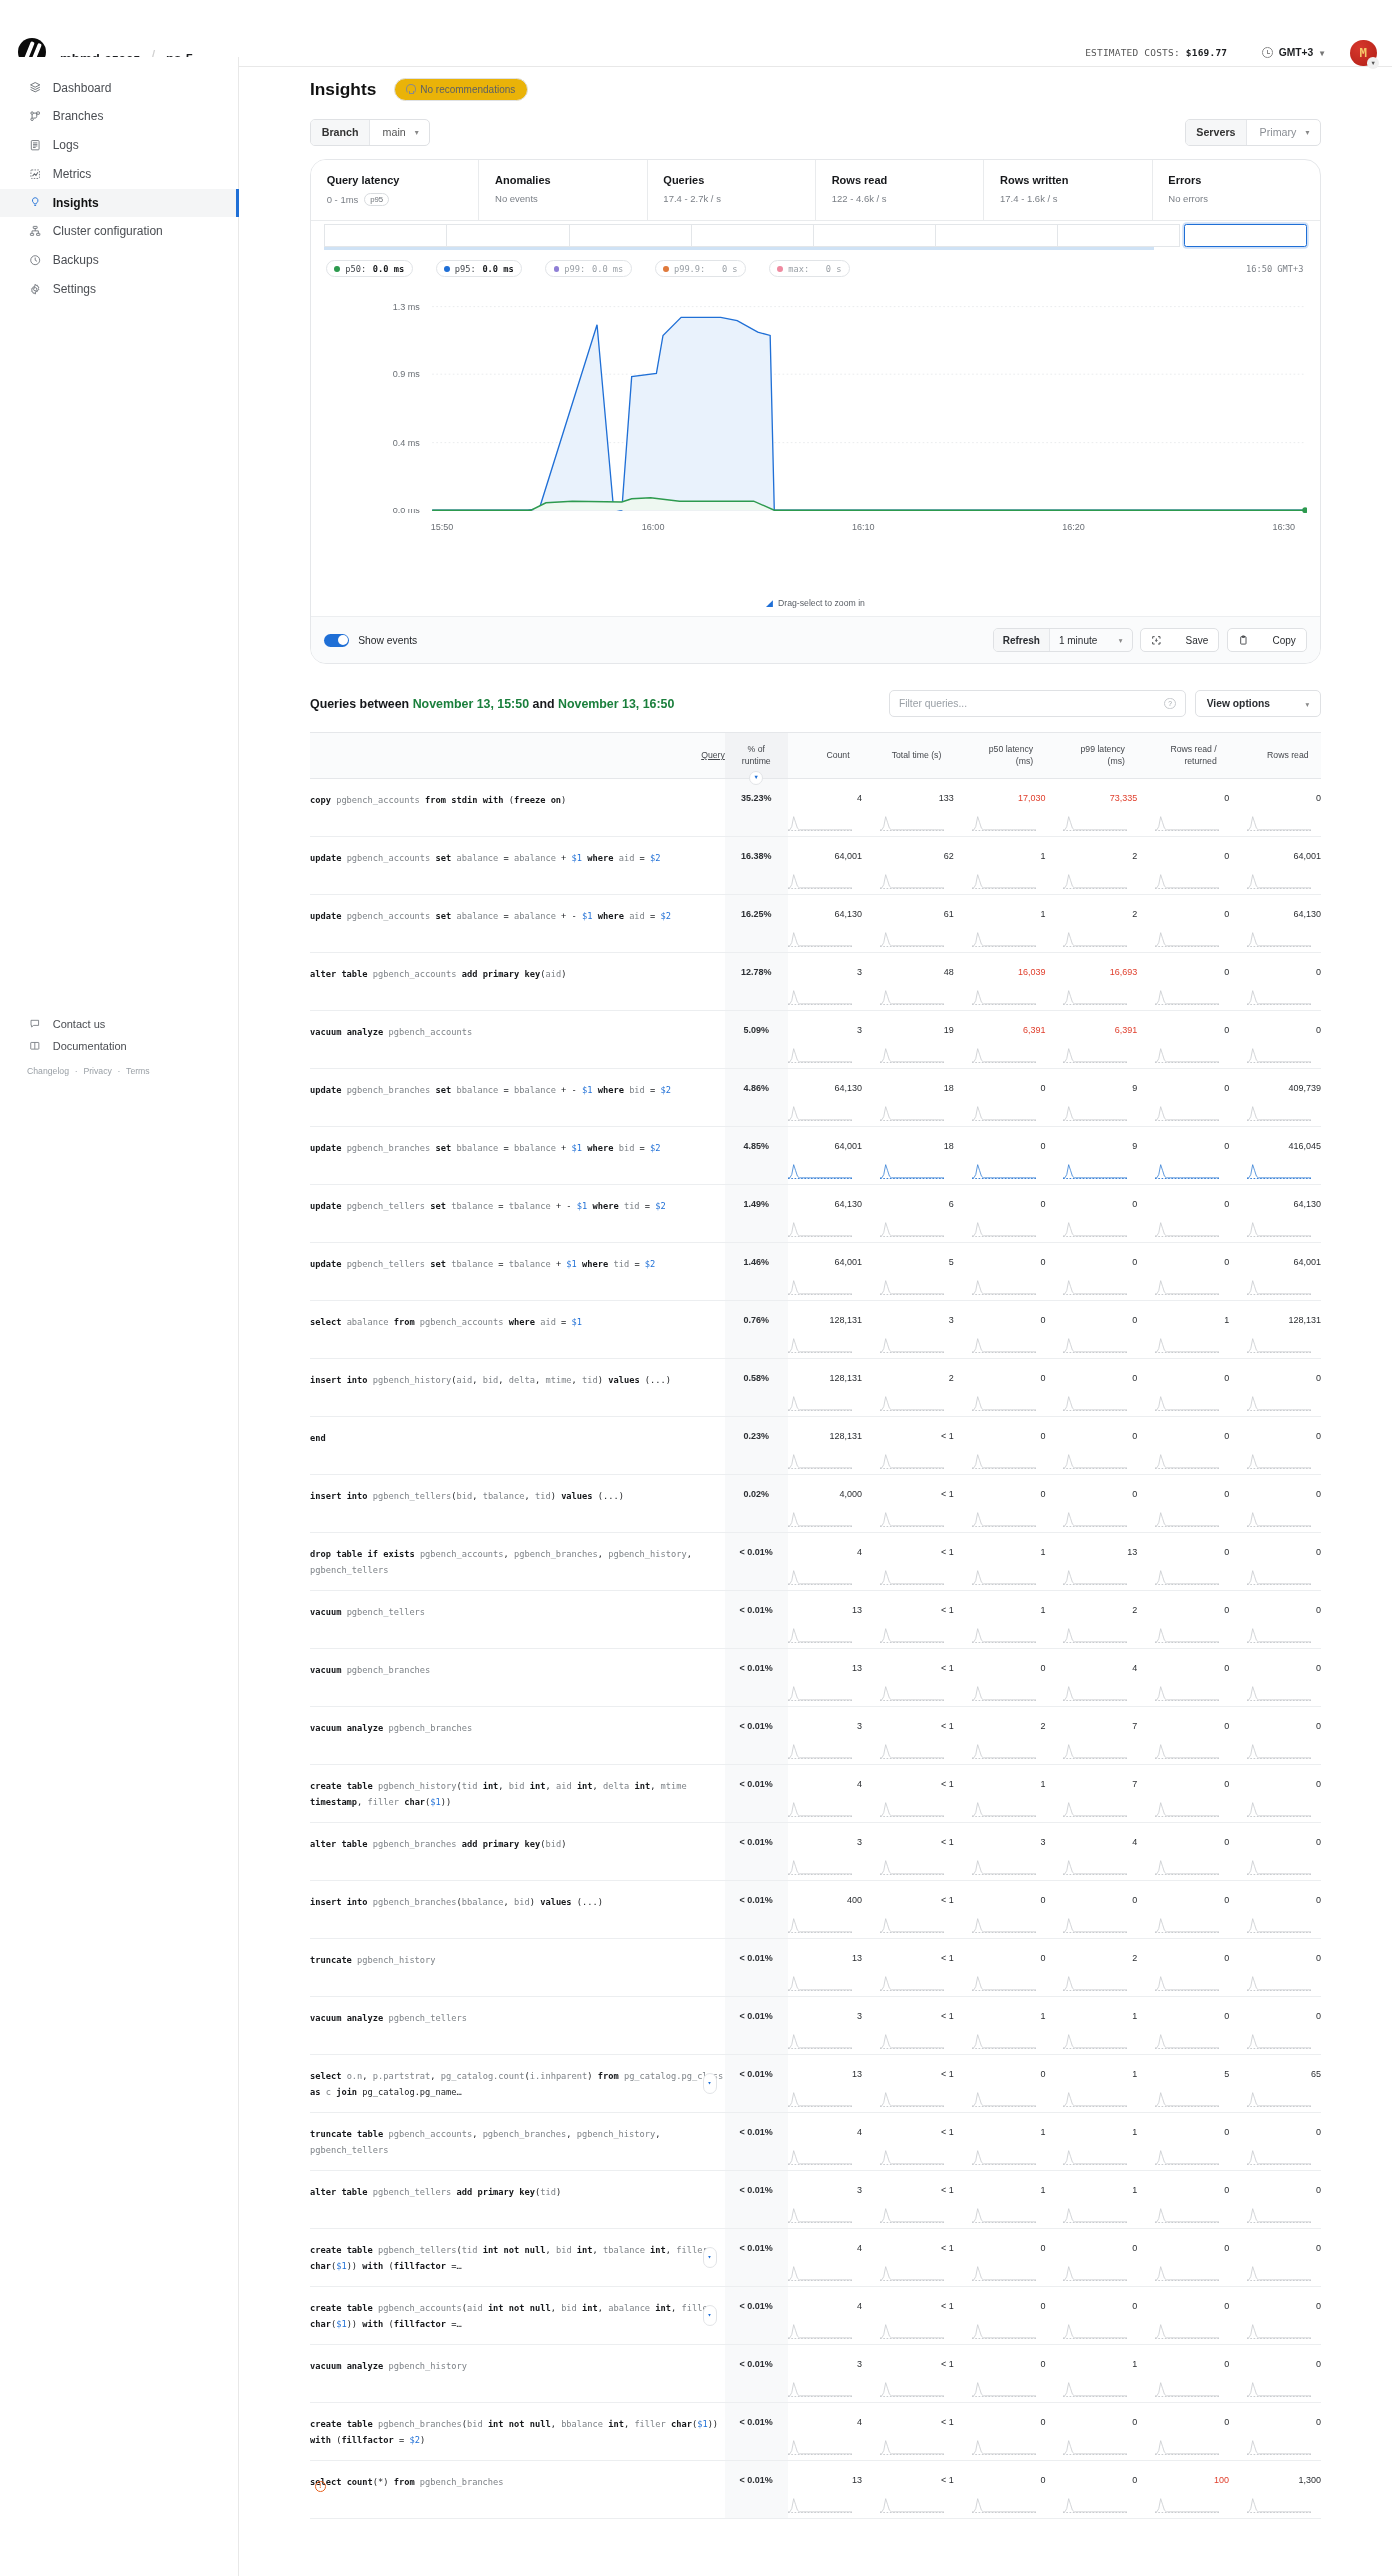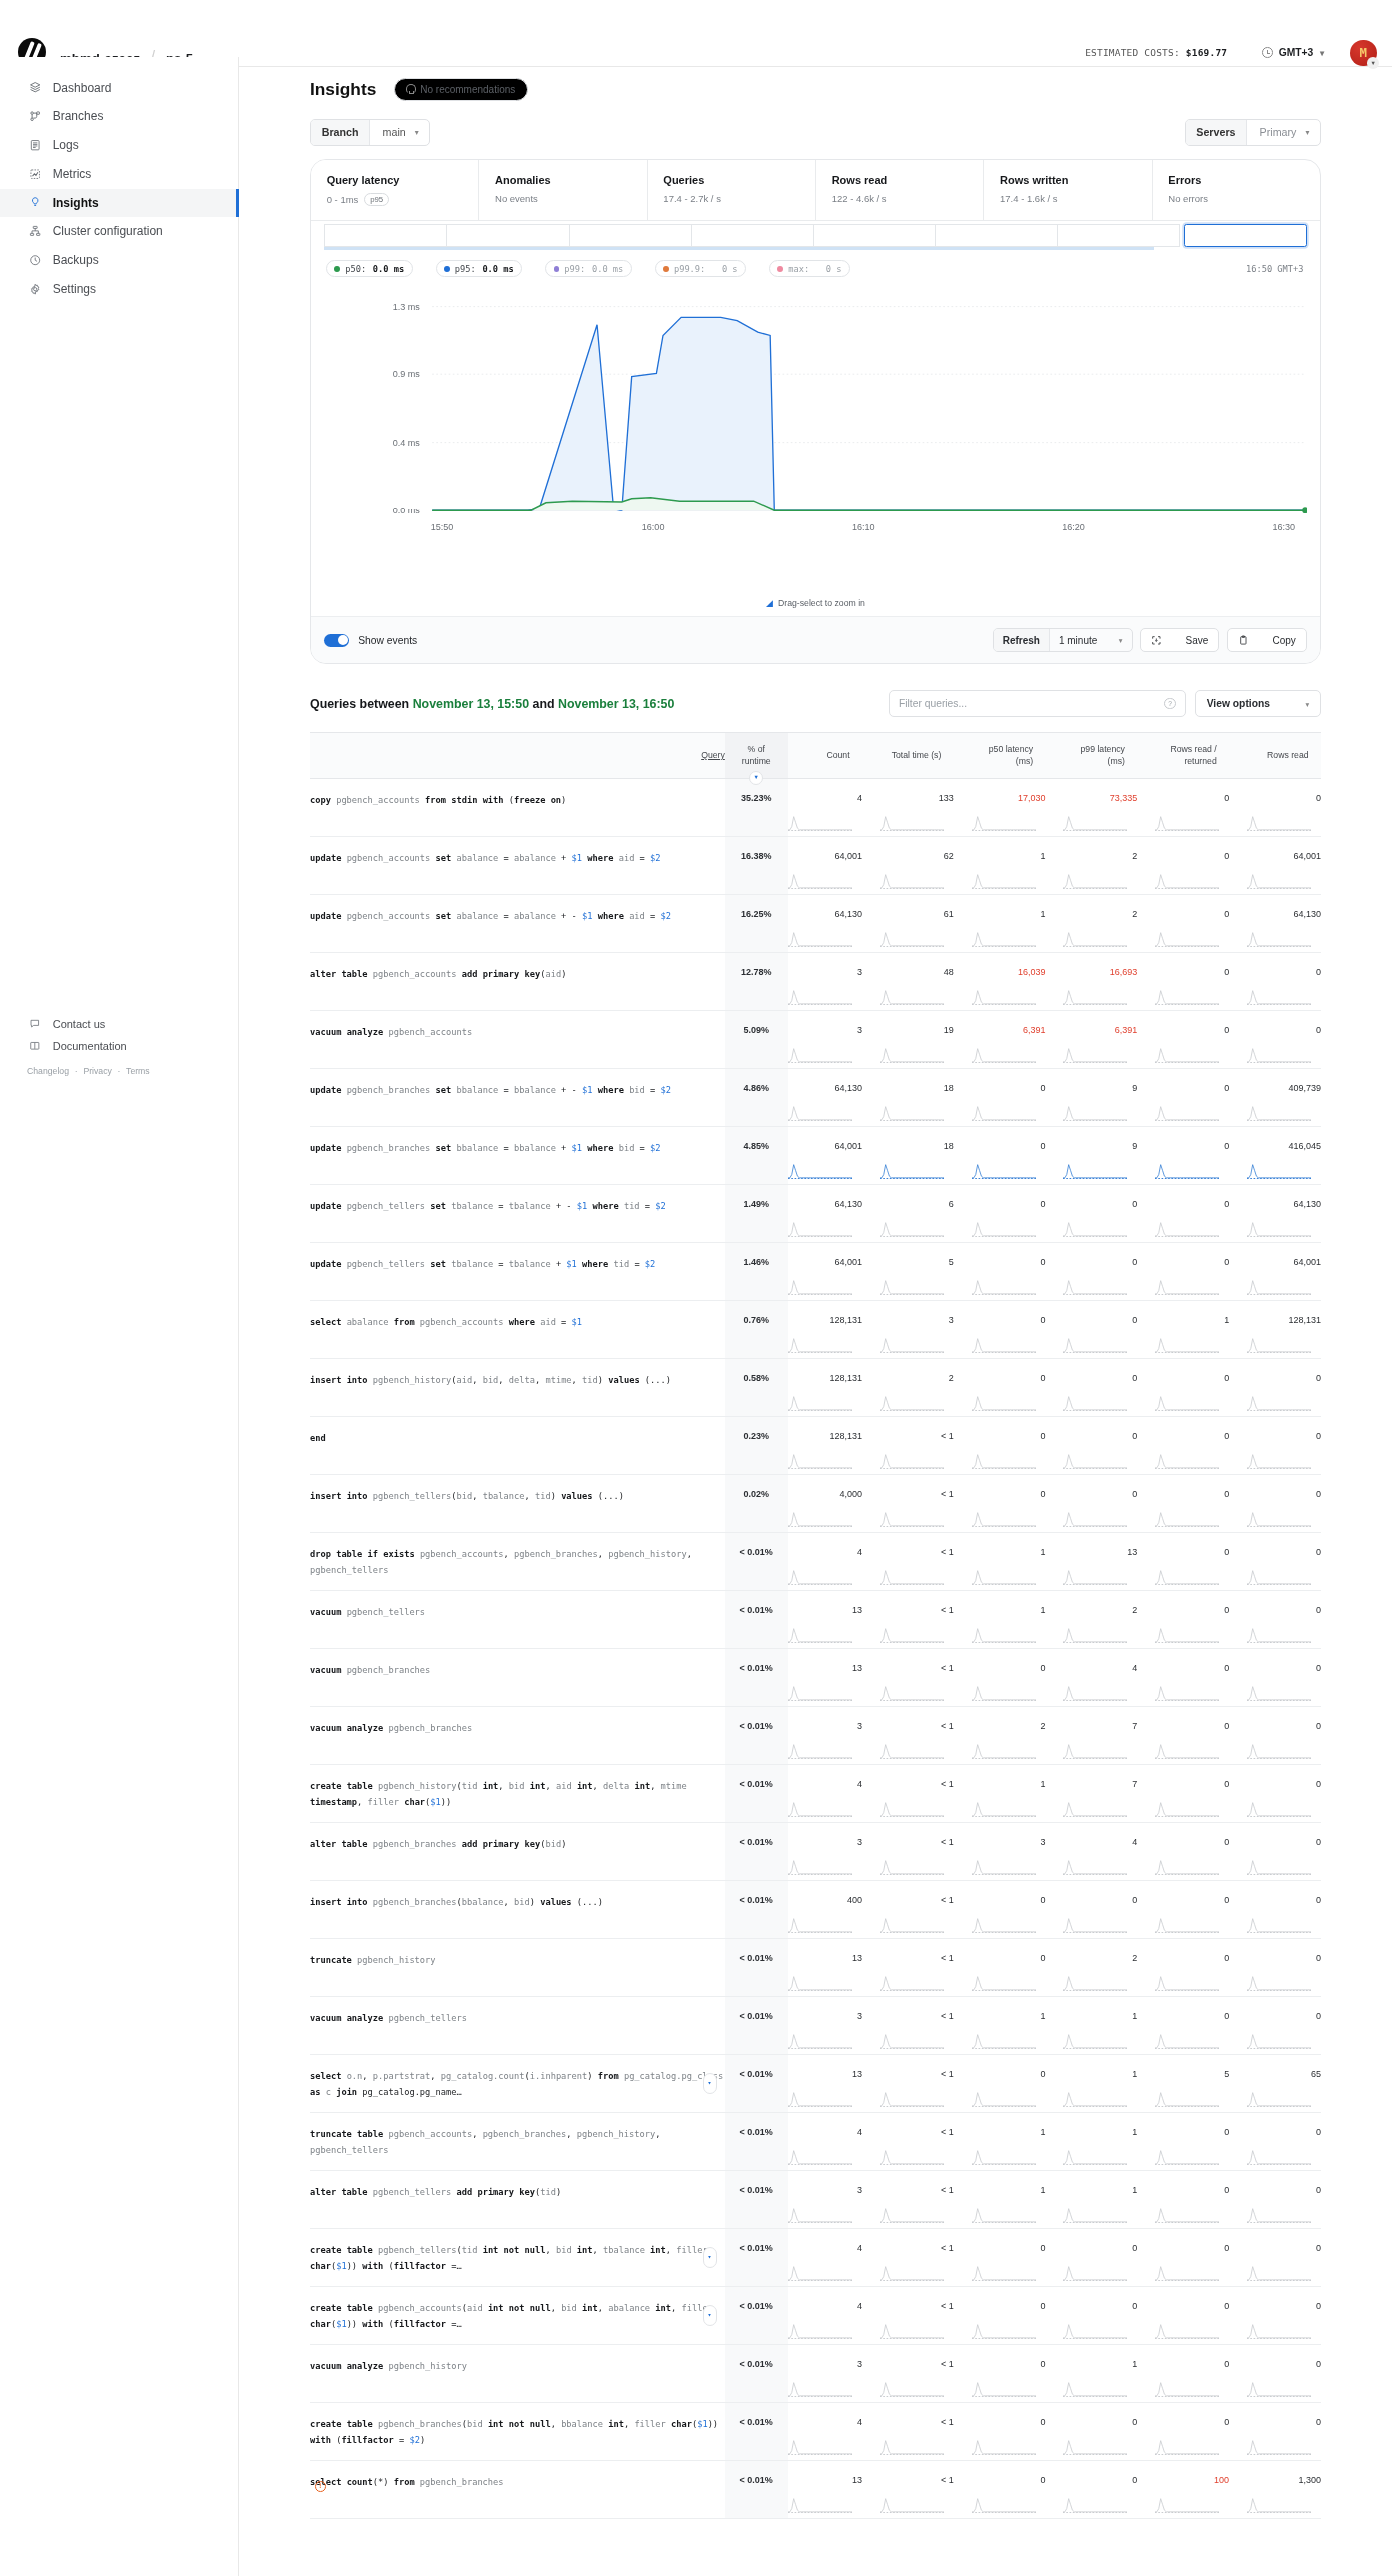--- a/index.html
+++ b/index.html
@@ -87,21 +87,21 @@
   .mini-links span { cursor: pointer; }
   .mini-dot { margin: 0 3.3px; }
 
   
   .main { position: absolute; left: 239px; top: 57px; width: 1153px; }
   .head-row { display: flex; align-items: center; padding: 20.6px 0 0 71px; }
   .h-title { font-size: 17.3px; font-weight: 700; color: #111; }
   .pill-rec {
     margin-left: 17.3px; display: flex; align-items: center; gap: 5.8px;
     border: 0.8px solid #dfe1e4; border-radius: 15px; padding: 5px 11.6px;
-    font-size: 10px; color: #5c6066; background: #000000;
+    font-size: 10px; color: #5c6066; background: #eab308;
   }
   .bulb {
     width: 8.3px; height: 10.7px; position: relative; flex:none;
   }
   .bulb::before {
     content:""; position:absolute; top:0; left:0; width:8.3px; height:8.3px;
     border:1.1px solid #8a8a8a; border-radius:50% 50% 45% 45%; border-bottom-color:transparent;
   }
   .bulb::after {
     content:""; position:absolute; bottom:0; left:2.5px; width:3.3px; height:2.1px; border-bottom:1.1px solid #8a8a8a; border-left:1.1px solid #8a8a8a; border-right:1.1px solid #8a8a8a;

